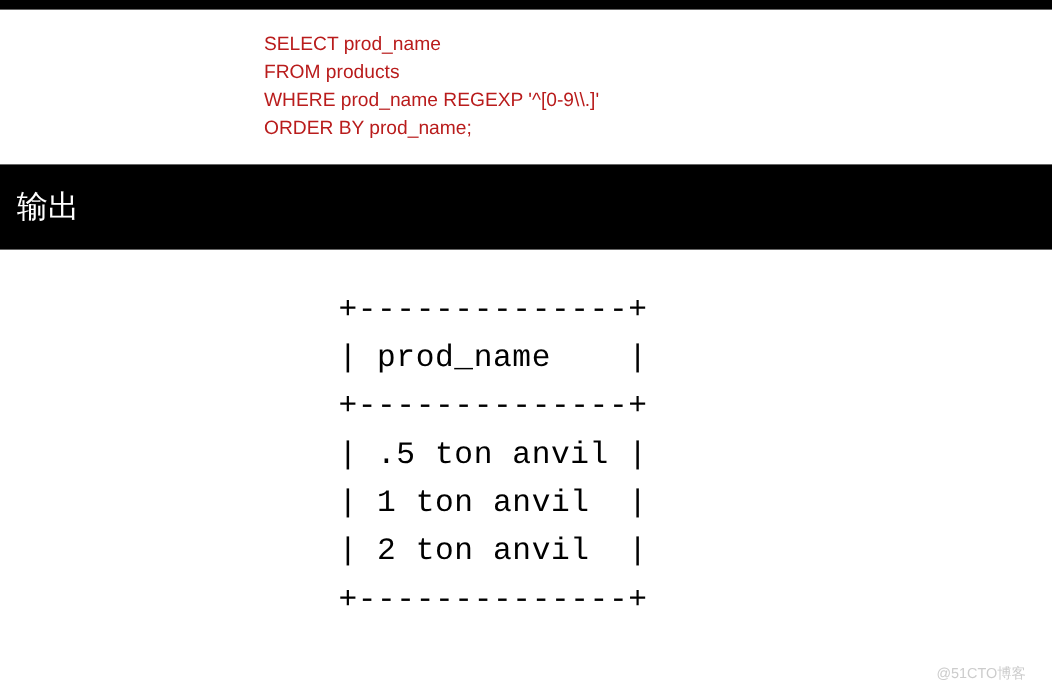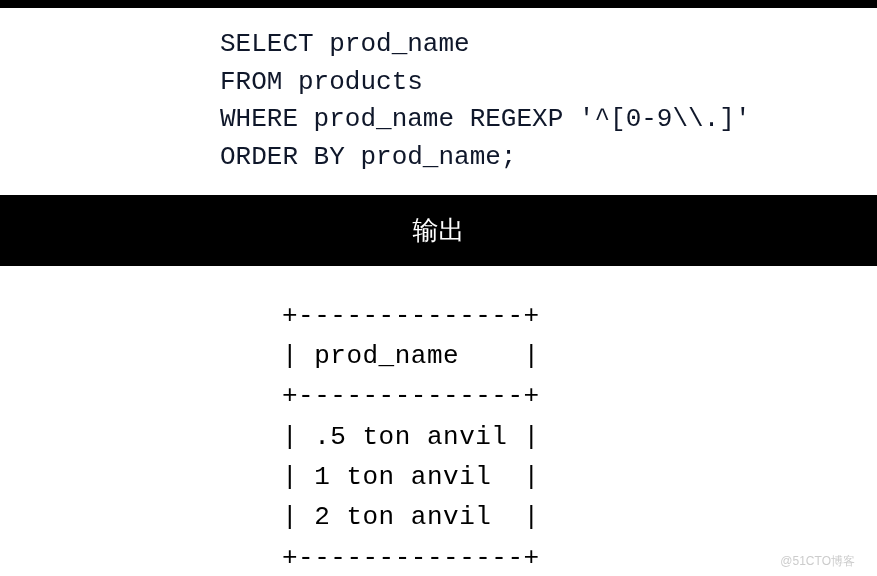--- a/index.html
+++ b/index.html
@@ -15,34 +15,33 @@
       overflow: hidden;
       position: relative;
     }
     .top-black-bar {
       width: 100%;
       height: 8px;
       background: #000;
     }
     .sql-block {
       padding: 18px 0 18px 220px;
-      font-size: 26px;
+      font-size: 16px;
       line-height: 1.45;
-      color: #0f172a;
-      font-family: Liberation Mono, monospace;
+      color: #b91c1c;
+      font-family: Liberation Sans, sans-serif;
       white-space: pre;
     }
     .output-header {
       width: 100%;
       background: #000;
       color: #fff;
       font-family: "Microsoft YaHei", "PingFang SC", sans-serif;
       font-size: 26px;
       padding: 18px 14px 18px 14px;
-      text-align: center;
     }
     .output-block {
       padding: 30px 16px 0 282px;
       font-size: 26px;
       line-height: 1.55;
       color: #000;
       font-family: Liberation Mono, monospace;
       white-space: pre;
       letter-spacing: 0.5px;
     }

